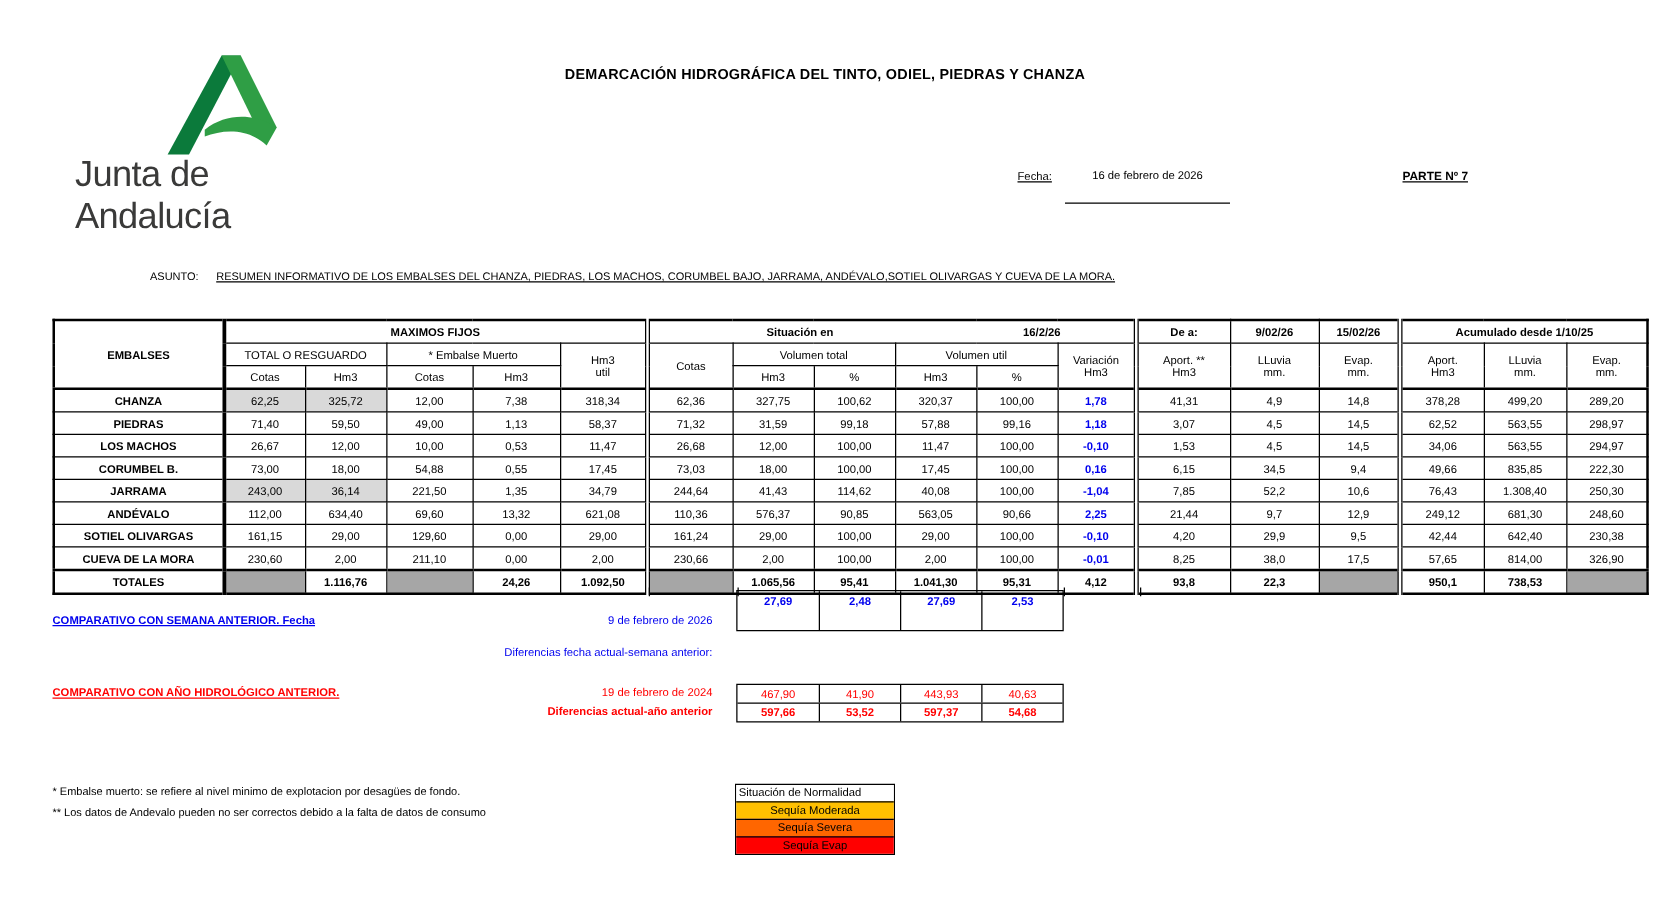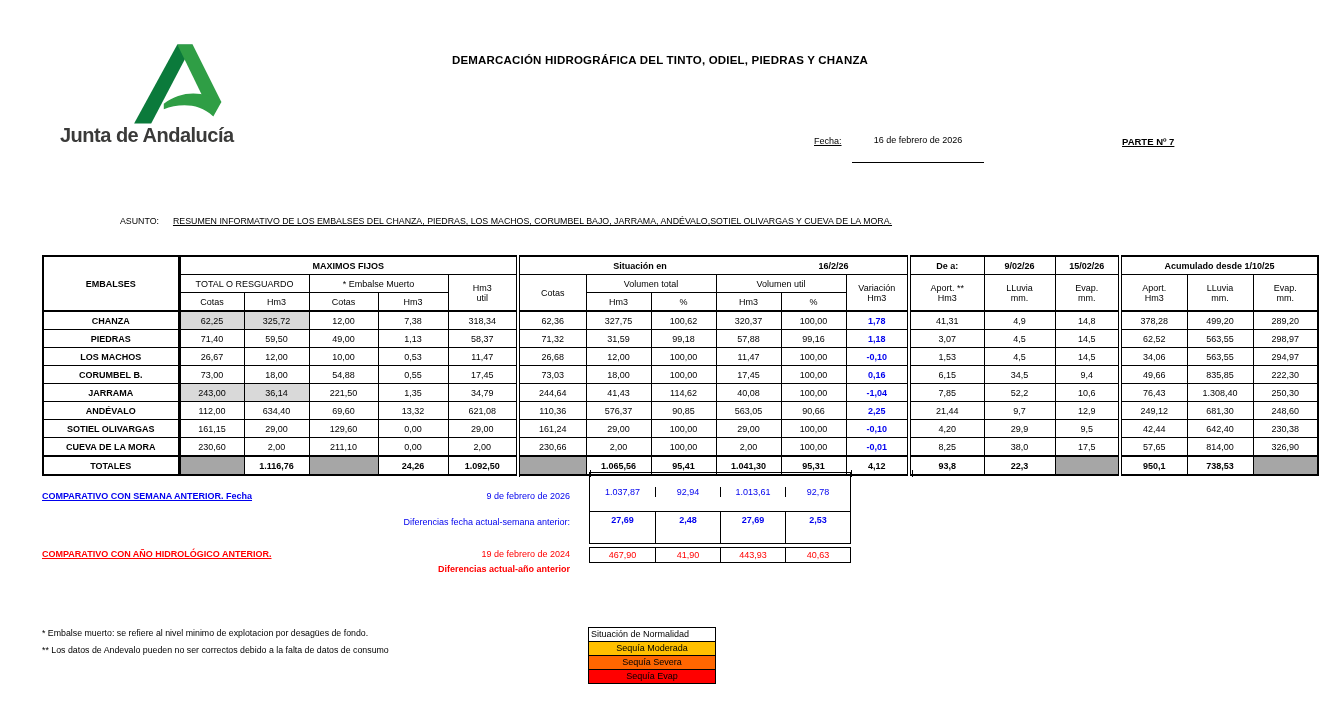--- a/index.html
+++ b/index.html
@@ -1,21 +1,21 @@
 <!DOCTYPE html>
 <html><head>
 <meta charset="utf-8">
 <style>
   html,body{margin:0;padding:0;background:#fff;}
   #canvas{position:relative;width:1336px;height:718px;background:#fff;overflow:hidden;
           font-family:"Liberation Sans",sans-serif;color:#000;}
   .abs{position:absolute;}
 
   
-  .logo-text{left:60px;top:124px;width:210px;font-size:20px;font-weight:700;color:#3a3a39;letter-spacing:-0.5px;}
+  .logo-text{left:60px;top:124px;width:210px;font-size:29px;font-weight:400;color:#3a3a39;letter-spacing:-0.5px;}
   .doc-title{left:320px;top:54px;width:680px;text-align:center;font-weight:bold;font-size:11.5px;letter-spacing:.2px;}
   .fecha-label{left:814px;top:136px;font-size:9px;text-decoration:underline;}
   .fecha-value{left:852px;top:135px;width:132px;text-align:center;font-size:9px;border-bottom:1px solid #000;padding-bottom:17px;}
   .parte{left:1122px;top:136px;font-size:9.5px;font-weight:bold;text-decoration:underline;}
 
   
   .asunto{left:120px;top:216px;width:1100px;font-size:8.8px;white-space:nowrap;}
   .asunto .lbl{margin-right:14px;}
   .asunto .txt{text-decoration:underline;}
 
@@ -331,40 +331,40 @@
   <div class="abs stub" style="left:851px;width:60px"></div>
 
   <div class="abs cmp-label blue bold underline" style="left:42px;top:491px">COMPARATIVO CON SEMANA ANTERIOR. Fecha</div>
   <div class="abs cmp-label blue r-align" style="left:350px;top:491px;width:220px">9 de febrero de 2026</div>
   <div class="abs cmp-label blue r-align" style="left:350px;top:517px;width:220px">Diferencias fecha actual-semana anterior:</div>
   <div class="abs cmp-label red bold underline" style="left:42px;top:549px">COMPARATIVO CON AÑO HIDROLÓGICO ANTERIOR.</div>
   <div class="abs cmp-label red r-align" style="left:350px;top:549px;width:220px">19 de febrero de 2024</div>
   <div class="abs cmp-label red bold r-align" style="left:350px;top:564px;width:220px">Diferencias actual-año anterior</div>
 
   <div class="abs cmpbox" style="top:472px">
-    <div class="cmprow blue" style="height:38px;align-items:center" id="row-sem">
-        <div class="cmpcell">1.037,87</div>
-        <div class="cmpcell">92,94</div>
-        <div class="cmpcell">1.013,61</div>
-        <div class="cmpcell">92,78</div>
-      </div>
     <div class="cmprow blue bold" style="height:31px" id="row-difsem">
         <div class="cmpcell" style="padding-top: 3px;">27,69</div>
         <div class="cmpcell" style="padding-top: 3px;">2,48</div>
         <div class="cmpcell" style="padding-top: 3px;">27,69</div>
         <div class="cmpcell" style="padding-top: 3px;">2,53</div>
       </div>
   </div>
   <div class="abs cmpbox" style="top:547px">
     <div class="cmprow red" style="height:14px;line-height:14px" id="row-anio">
         <div class="cmpcell">467,90</div>
         <div class="cmpcell">41,90</div>
         <div class="cmpcell">443,93</div>
         <div class="cmpcell">40,63</div>
       </div>
+    <div class="cmprow red bold" style="height:14px;line-height:14px" id="row-difanio">
+        <div class="cmpcell">597,66</div>
+        <div class="cmpcell">53,52</div>
+        <div class="cmpcell">597,37</div>
+        <div class="cmpcell">54,68</div>
+      </div>
   </div>
 
   <div class="abs footnote" style="top:628px">* Embalse muerto: se refiere al nivel minimo de explotacion por desagües de fondo.</div>
   <div class="abs footnote" style="top:645px">** Los datos de Andevalo pueden no ser correctos debido a la falta de datos de consumo</div>
 
   <div class="abs legend" id="legend-box">
       <div class="legrow" style="background: rgb(255, 255, 255);">Situación de Normalidad</div>
       <div class="legrow" style="background: rgb(255, 192, 0);">Sequía Moderada</div>
       <div class="legrow" style="background: rgb(255, 102, 0);">Sequía Severa</div>
       <div class="legrow" style="background: rgb(255, 0, 0);">Sequía Evap</div>

